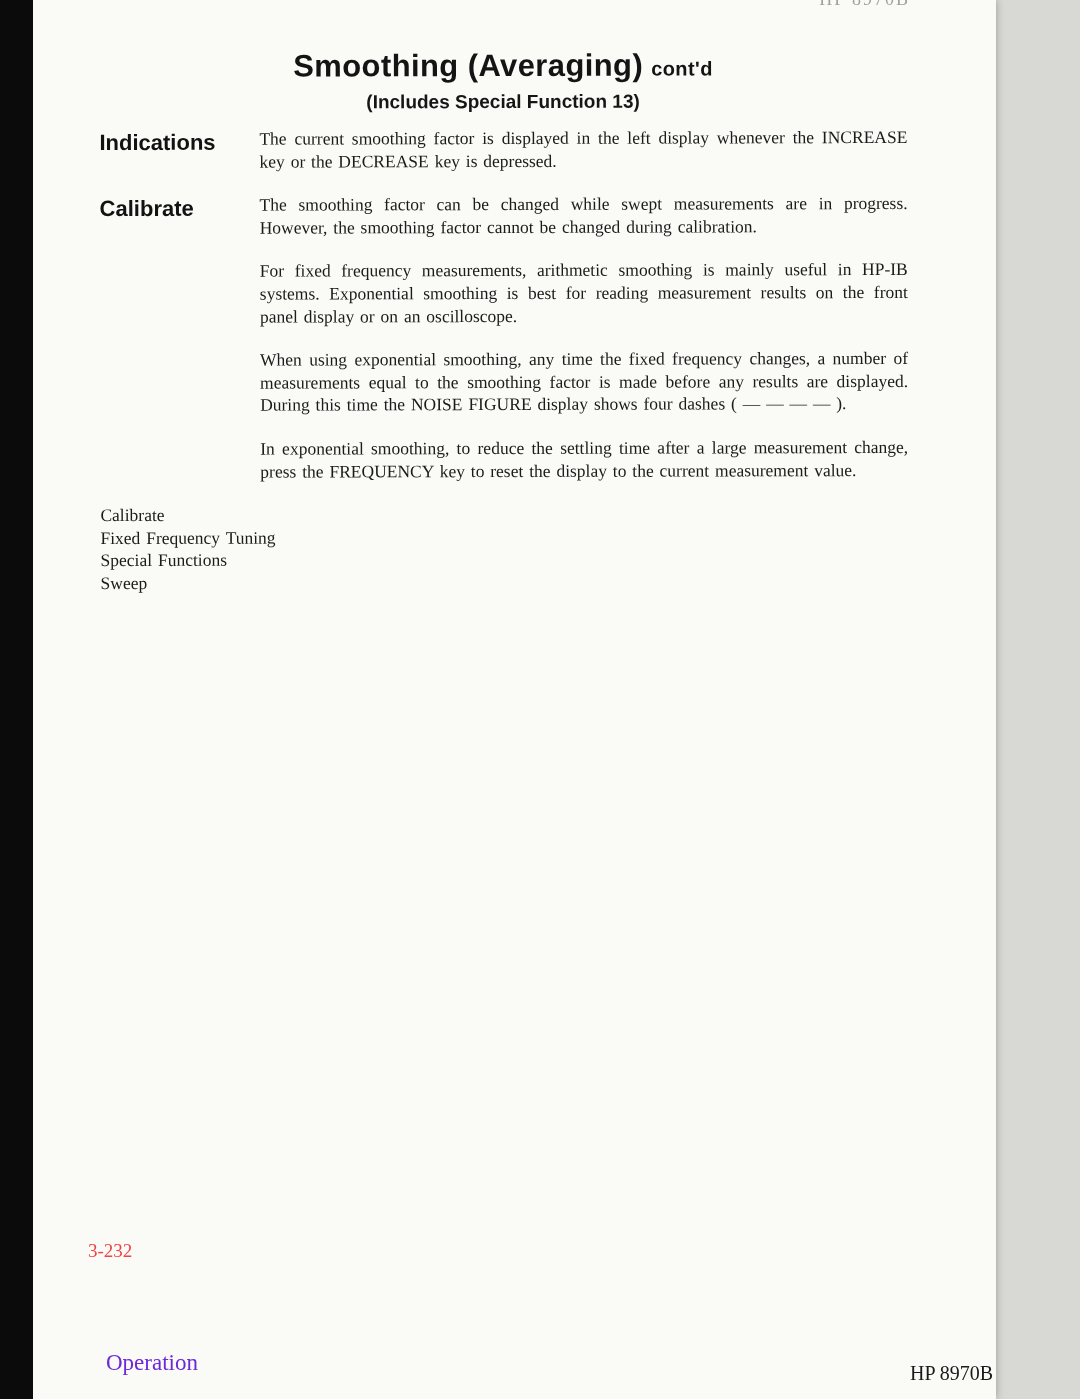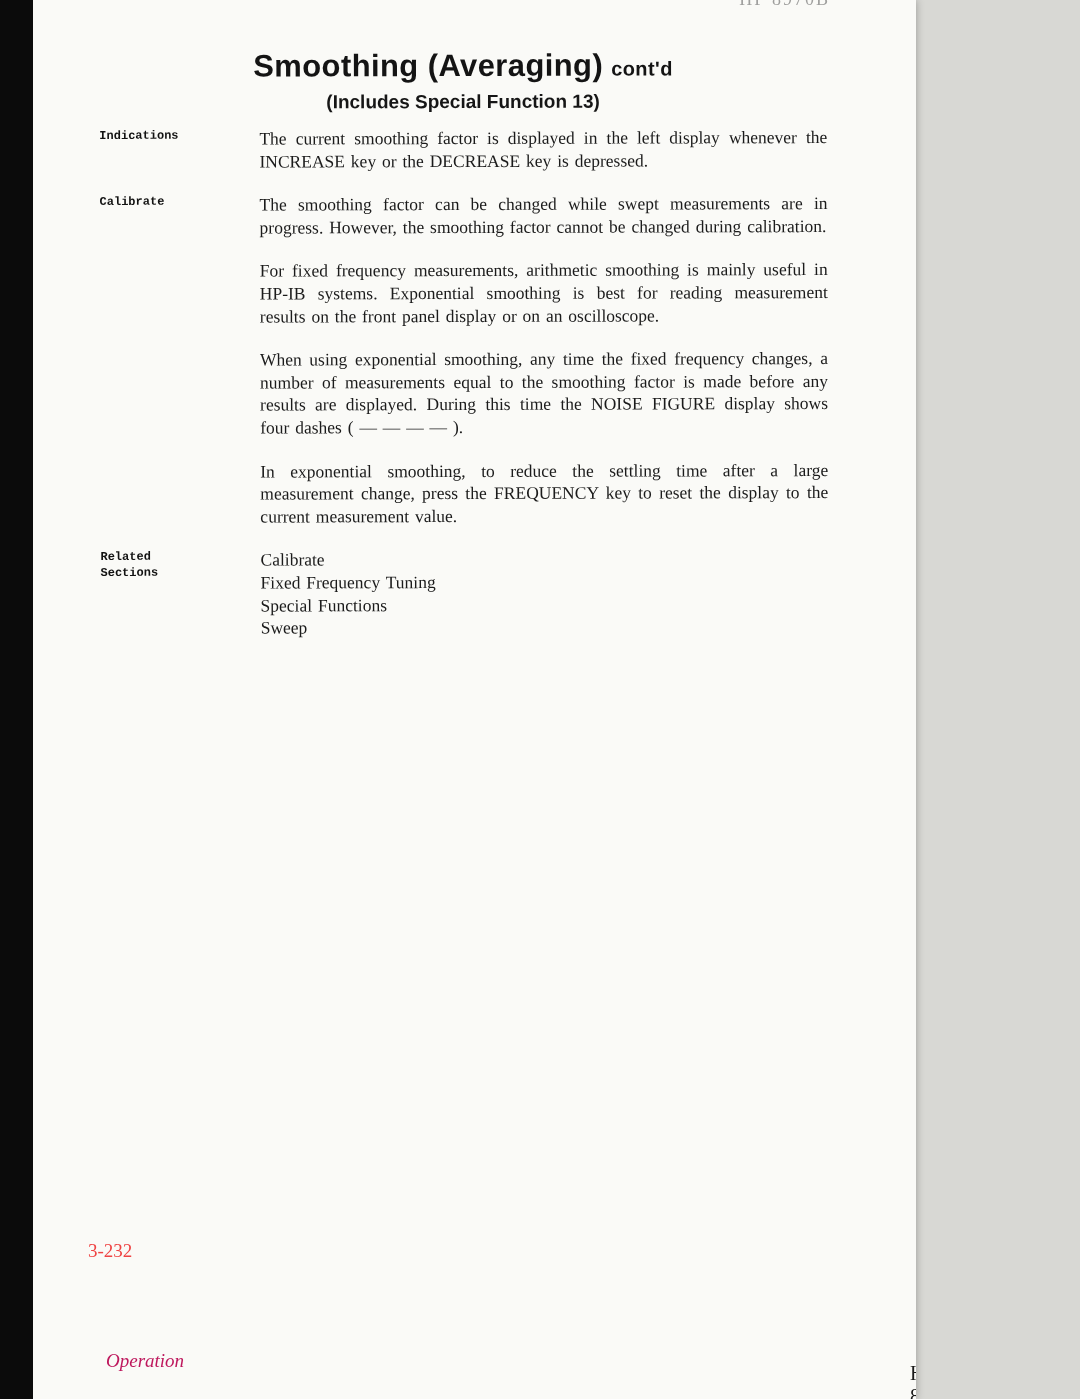--- a/index.html
+++ b/index.html
@@ -1,18 +1,18 @@
 <!DOCTYPE html>
 <html><head>
 <meta charset="utf-8">
 <style>
   html,body { margin:0; padding:0; background:#d8d8d4; }
   .page {
     position:relative;
-    width:916px; height:1399px;
+    width:996px; height:1399px;
     background:#fafaf7;
     overflow:hidden;
     font-family:"Liberation Serif", serif;
     color:#1c1c1c;
     box-shadow:0 0 8px rgba(0,0,0,.3);
   }
   .left-bar {
     position:absolute; left:0; top:0;
     width:33px; height:100%;
     background:#0b0b0b;
@@ -64,23 +64,23 @@
     color:#161616;
   }
 
   .content {
     position:absolute; top:127px; left:100px; right:88px;
     transform:rotate(-0.15deg);
   }
   .row { display:flex; align-items:flex-start; }
   .label {
     flex:0 0 160px; width:160px;
-    font-family:Liberation Mono, monospace;
+    font-family:Liberation Sans, sans-serif;
     font-weight:bold;
-    font-size:12px;
+    font-size:22px;
     line-height:1.28;
     color:#121212;
     padding-top:1px;
   }
   .label .label-inner { display:inline-block; max-width:112px; }
   .body {
     flex:1;
     font-size:17.5px;
     line-height:22.6px;
     text-align:justify;
@@ -89,21 +89,21 @@
   }
   .body p { margin:0 0 21px 0; }
   .related .body p { margin:0; text-align:left; }
 
   .page-number {
     position:absolute; left:88px; top:1240px;
     font-size:19px; color:#ef4444;
   }
   .footer-left {
     position:absolute; left:106px; top:1350px;
-    font-size:19px; color:#be185d;font-style:italic;
+    font-size:23px; color:#6d28d9;
   }
   .footer-right {
     position:absolute; left:910px; top:1362px;
     font-size:20px; color:#1a1a1a;
   }
 </style>
 </head>
 <body>
 
 <div class="page">
@@ -140,23 +140,20 @@
       </div>
       <div class="body">
         <p>The smoothing factor can be changed while swept measurements are in progress. However, the smoothing factor cannot be changed during calibration.</p>
         <p>For fixed frequency measurements, arithmetic smoothing is mainly useful in HP-IB systems. Exponential smoothing is best for reading measurement results on the front panel display or on an oscilloscope.</p>
         <p>When using exponential smoothing, any time the fixed frequency changes, a number of measurements equal to the smoothing factor is made before any results are displayed. During this time the NOISE FIGURE display shows four dashes ( — — — — ).</p>
         <p>In exponential smoothing, to reduce the settling time after a large measurement change, press the FREQUENCY key to reset the display to the current measurement value.</p>
       </div>
     </div>
 
     <div class="row related">
-      <div class="label">
-        <span class="label-inner">Related Sections</span>
-      </div>
       <div class="body">
         <p>Calibrate</p>
         <p>Fixed Frequency Tuning</p>
         <p>Special Functions</p>
         <p>Sweep</p>
       </div>
     </div>
 
   </div>
 

